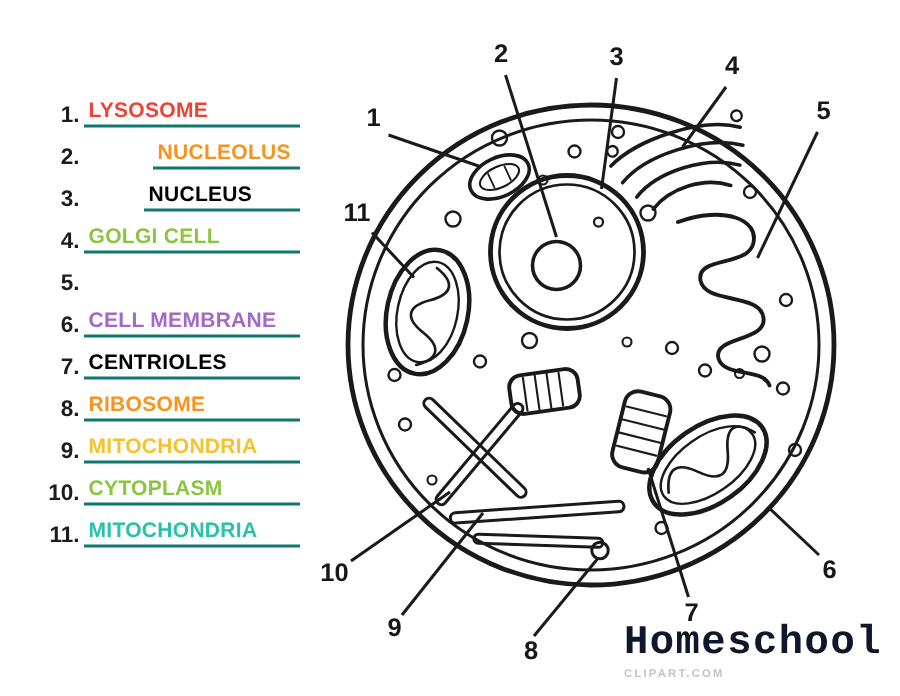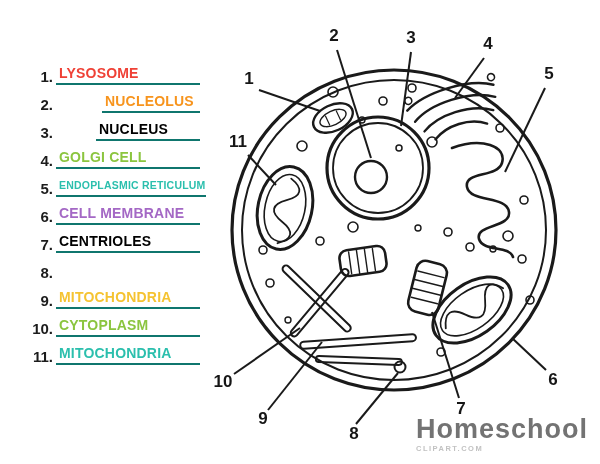--- a/index.html
+++ b/index.html
@@ -13,22 +13,22 @@
   .list-word{flex:1;border-bottom:2px solid #0f766e;font-weight:700;font-size:14px;
              padding-left:3px;letter-spacing:.2px;white-space:nowrap;line-height:19px;}
   .list-item.condensed .list-word{font-size:10.5px;}
   
   svg.diagram{position:absolute;left:0;top:0;}
   .ln{stroke:#1a1a1a;fill:none;stroke-linecap:round;stroke-linejoin:round;}
   .leader{stroke:#1a1a1a;stroke-width:2;}
   .callout{font:700 17px "Liberation Sans",sans-serif;fill:#161616;}
   
   .watermark{position:absolute;right:12px;bottom:12px;text-align:left;line-height:1;}
-  .wm-title{font-family:Liberation Sans, sans-serif;font-weight:700;font-size:27px;
-            color:#737373;letter-spacing:1px;}
+  .wm-title{font-family:Liberation Mono, monospace;font-weight:700;font-size:27px;
+            color:#0f172a;letter-spacing:1px;}
   .wm-sub{font-size:7.5px;font-weight:700;color:#c2c2c2;letter-spacing:1.5px;margin-top:2px;}
 </style>
 </head>
 <body>
 
 <div class="page">
 
   <div class="word-list">
     <div class="list-item">
       <span class="list-num">1.</span>
@@ -41,32 +41,32 @@
     <div class="list-item">
       <span class="list-num">3.</span>
       <span class="list-word" style="color: #000000; margin-left: 40px;">NUCLEUS</span>
     </div>
     <div class="list-item">
       <span class="list-num">4.</span>
       <span class="list-word" style="color: rgb(139, 197, 63);">GOLGI CELL</span>
     </div>
     <div class="list-item condensed">
       <span class="list-num">5.</span>
-      <span class="list-word" style="color: rgb(43, 191, 173);">ENDOPLASMIC RETICULUM</span>
     </div>
     <div class="list-item">
       <span class="list-num">6.</span>
       <span class="list-word" style="color: rgb(164, 104, 197);">CELL MEMBRANE</span>
     </div>
     <div class="list-item">
       <span class="list-num">7.</span>
       <span class="list-word" style="color: #000000; margin-top: 27px;">CENTRIOLES</span>
     </div>
     <div class="list-item">
       <span class="list-num">8.</span>
+      <span class="list-word" style="color: rgb(247, 148, 29);">RIBOSOME</span>
     </div>
     <div class="list-item">
       <span class="list-num">9.</span>
       <span class="list-word" style="color: rgb(245, 195, 49);">MITOCHONDRIA</span>
     </div>
     <div class="list-item">
       <span class="list-num">10.</span>
       <span class="list-word" style="color: rgb(139, 197, 63);">CYTOPLASM</span>
     </div>
     <div class="list-item">

